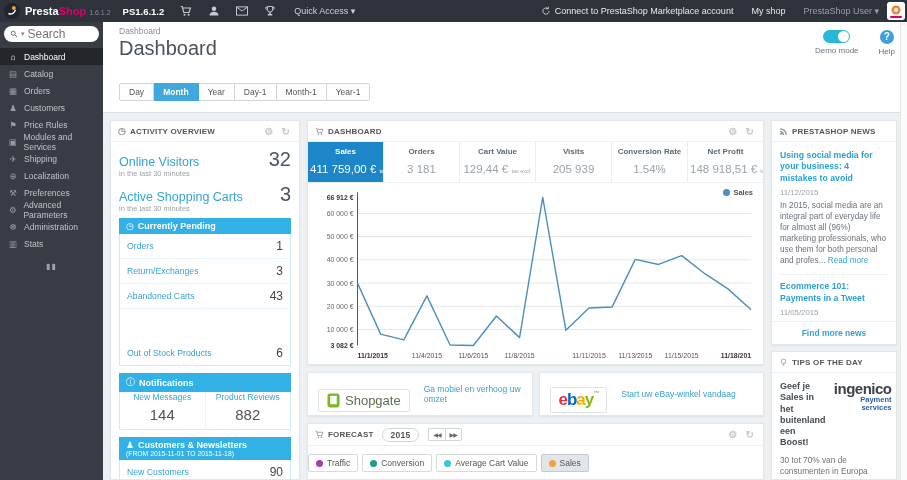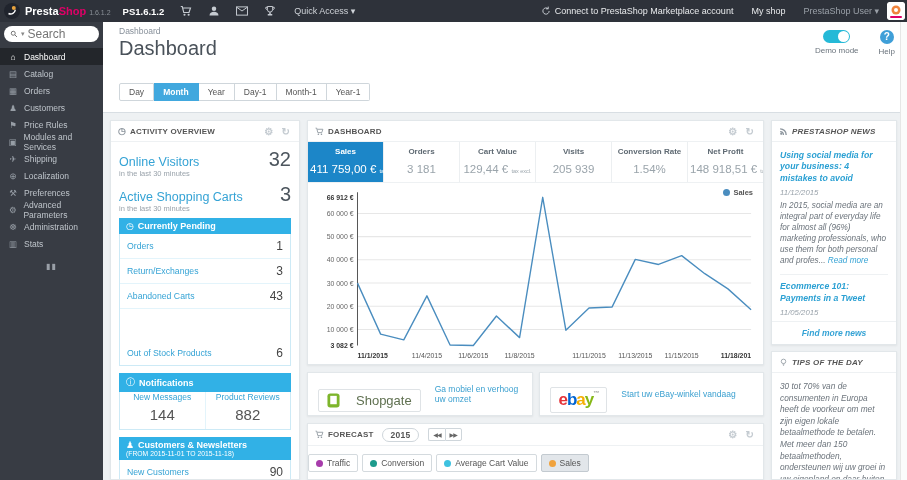--- a/index.html
+++ b/index.html
@@ -59,21 +59,21 @@
   .rbtn.active { background:#41a8de; border-color:#41a8de; color:#fff; font-weight:bold; }
   .date-btn { height:18px; border:1px solid #cfd6db; border-radius:2px; background:#fff; padding:0 7px;
     font-size:8.5px; color:#555; display:flex; align-items:center; gap:3px; cursor:pointer; }
   .date-btn svg { width:9px; height:9px; color:#777; }
   .date-btn b { color:#2e5c8a; }
   .date-btn .caret { font-size:7px; color:#777; }
 
   .content-body { flex:1; display:flex; gap:7px; padding:7px 10px 0 7px; overflow:hidden; min-height:0;}
   .col-left { width:190px; flex:0 0 auto; height:100%; }
   .col-mid { flex:1; min-width:0; display:flex; flex-direction:column; gap:7px; height:100%; }
-  .col-right { width:126px; flex:0 0 auto; display:flex; flex-direction:column; gap:6px; height:100%;font-style:italic; }
+  .col-right { width:126px; flex:0 0 auto; display:flex; flex-direction:column; gap:6px; height:100%; }
 
   .panel { background:#fff; border:1px solid #e2e7ea; box-shadow:0 1px 2px rgba(0,0,0,.06); overflow:hidden; }
   .panel-header { height:21px; padding:0 7px; border-bottom:1px solid #eef1f3; display:flex; align-items:center; gap:4px;
     font-size:8px; font-weight:bold; color:#555; letter-spacing:.2px; }
   .panel-header .ph-ico { color:#8c959d; font-size:9px; display:flex; }
   .panel-header .ph-ico svg { width:9px; height:9px; }
   .ph-spacer { flex:1; }
   .ph-btn { color:#c4cbd1; font-size:10px; cursor:pointer; padding:0 2px; }
 
   
@@ -111,21 +111,21 @@
   .chart-wrap { flex:1; position:relative; padding:2px 4px; min-height:0;}
   .chart-wrap svg.chart { width:100%; height:100%; display:block; }
   .legend { position:absolute; top:5px; right:10px; display:flex; align-items:center; gap:3px;
     font-size:7.5px; font-weight:bold; color:#555; cursor:pointer; }
   .legend .dot { width:7px; height:7px; border-radius:50%; }
 
   
   .banner-row { display:flex; gap:6px; height:44px; flex:0 0 auto; }
   .banner { flex:1; display:flex; align-items:center; gap:14px; padding:0 10px; }
   .logo-box { border:1px solid #dfe3e6; border-radius:2px; background:#fff; padding:3px 8px;
-    display:flex; align-items:center; gap:16px;margin-top:12px; }
+    display:flex; align-items:center; gap:5px;margin-top:12px; }
   .sg-text { font-size:13px; color:#5f7050; }
   .sg-ico { width:13px; height:15px; }
   .banner-link { color:#3ba0d0; font-size:8.5px; cursor:pointer; }
   .ebay-word { font-size:17px; font-weight:bold; letter-spacing:-1px; }
   .eb-tm { font-size:6px; color:#999; vertical-align:top; }
 
   
   .forecast-panel { flex:1; min-height:0; }
   .fc-header { height:22px; }
   .year-pill { border:1px solid #cfd6db; border-radius:9px; padding:1px 8px; font-size:8.5px;
@@ -568,20 +568,27 @@
           <div class="panel-header">
             <span class="ph-ico">
                 <svg viewBox="0 0 16 16">
                   <circle cx="8" cy="6" r="4" fill="none" stroke="currentColor" stroke-width="1.4"></circle>
                   <path d="M6.5 11h3M7 13h2" stroke="currentColor" stroke-width="1.3"></path>
                 </svg>
               </span>
             <span>TIPS OF THE DAY</span>
           </div>
           <div class="tips-body">
+            <div class="tips-top">
+              <div class="tips-heading">Geef je Sales in het buitenland een Boost!</div>
+              <div class="ing-logo">
+                <div class="ing-main">ingenico</div>
+                <div class="ing-sub">Payment services</div>
+              </div>
+            </div>
             <div class="tips-txt">30 tot 70% van de consumenten in Europa heeft de voorkeur om met zijn eigen lokale betaalmethode te betalen. Met meer dan 150 betaalmethoden, ondersteunen wij uw groei in uw eigenland en daar buiten. En zelfs beter: u kun de belangrijke betaalmethoden activeren met een</div>
           </div>
         </div>
       </div>
     </div>
   </div>
 </div>
 
 <div class="scrollbar-track"></div>
 

